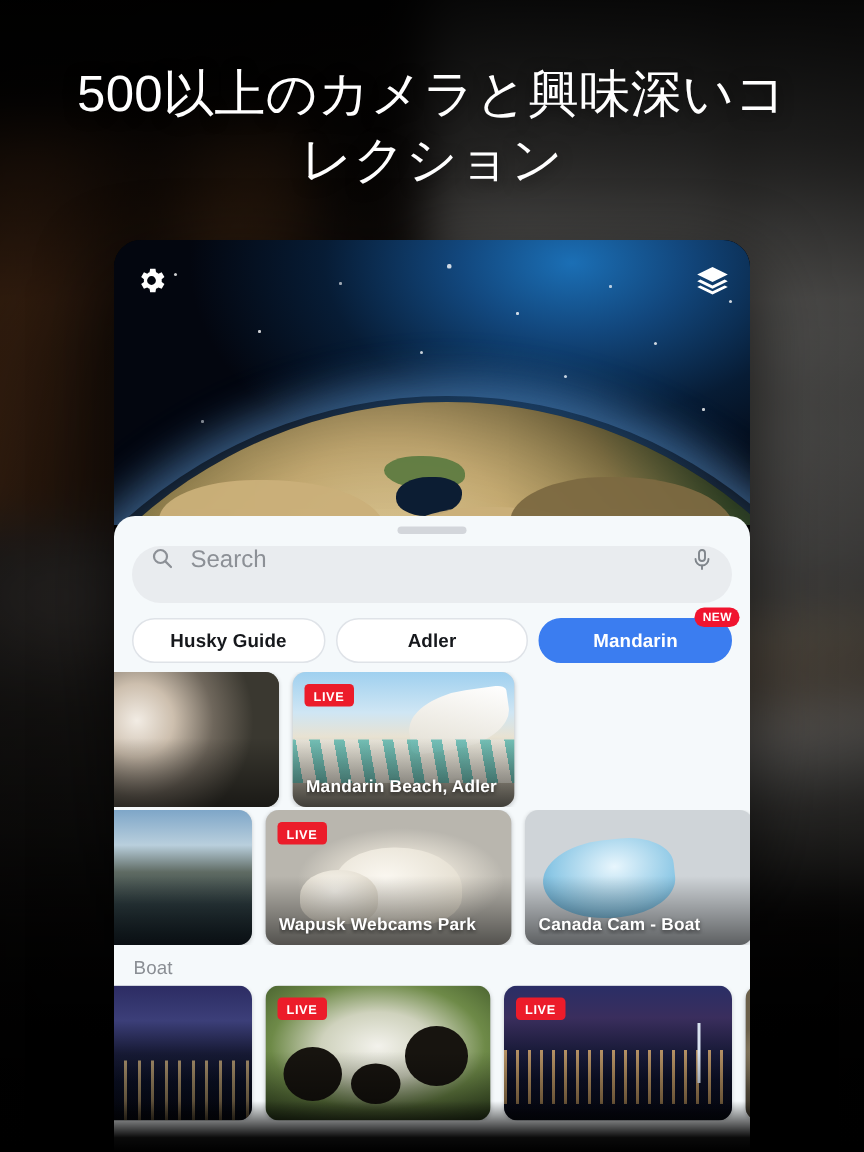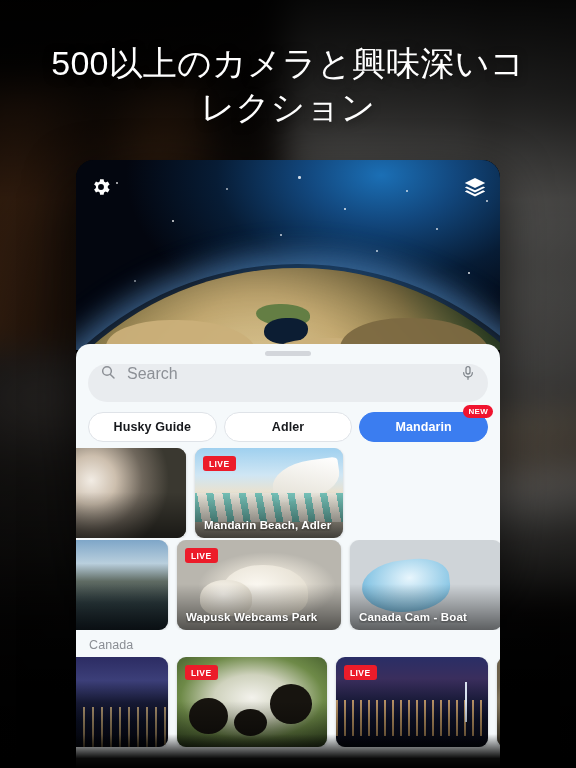--- a/index.html
+++ b/index.html
@@ -650,21 +650,21 @@
               <div class="whale"></div>
             </div>
             <div class="scrim"></div>
             <div class="caption">Canada Cam - Boat</div>
           </div>
 
         </div>
       </div>
 
       <div class="section">
-        <div class="section-title">Canada</div>
+        <div class="section-title">Boat</div>
         <div class="row">
           <div class="card card-offscreen-left" style="width:130px;">
             <div class="thumb t-city-night">
               <div class="lights"></div>
             </div>
             <div class="scrim"></div>
             <div class="caption"></div>
           </div>
           <div class="card" style="width:150px;">
             <div class="thumb t-panda">

